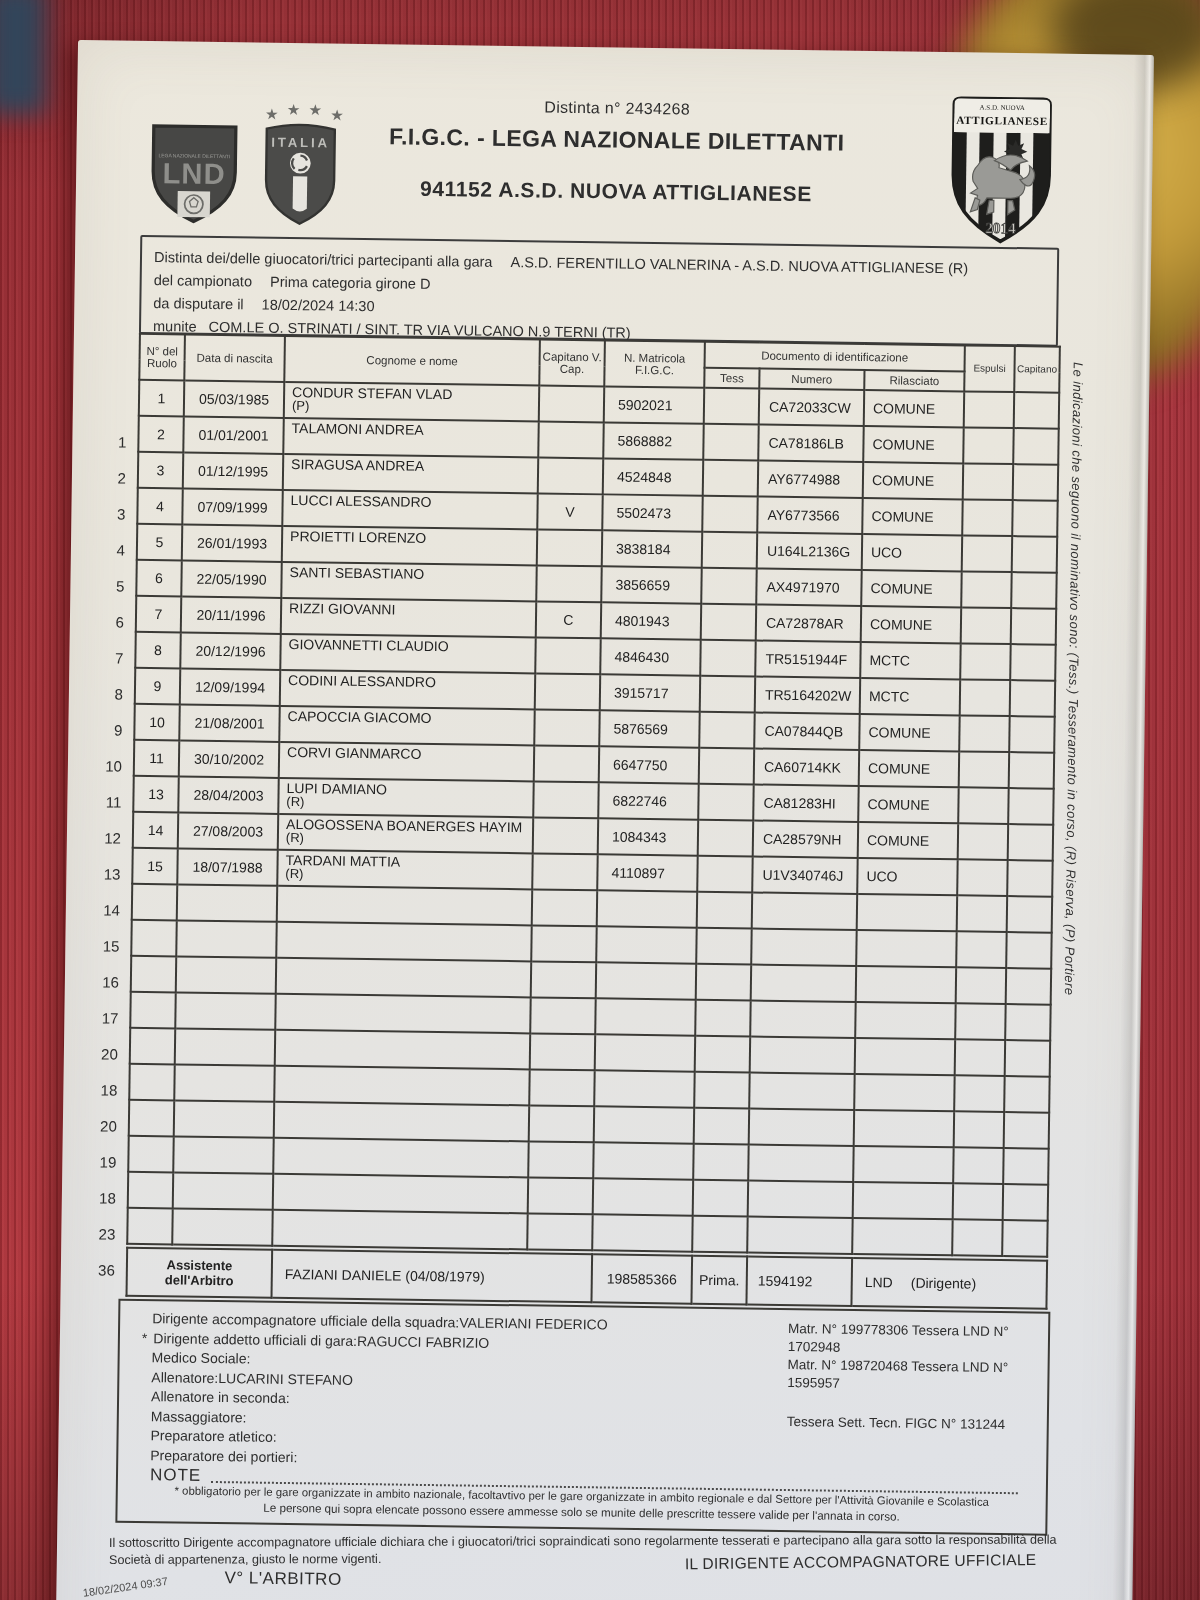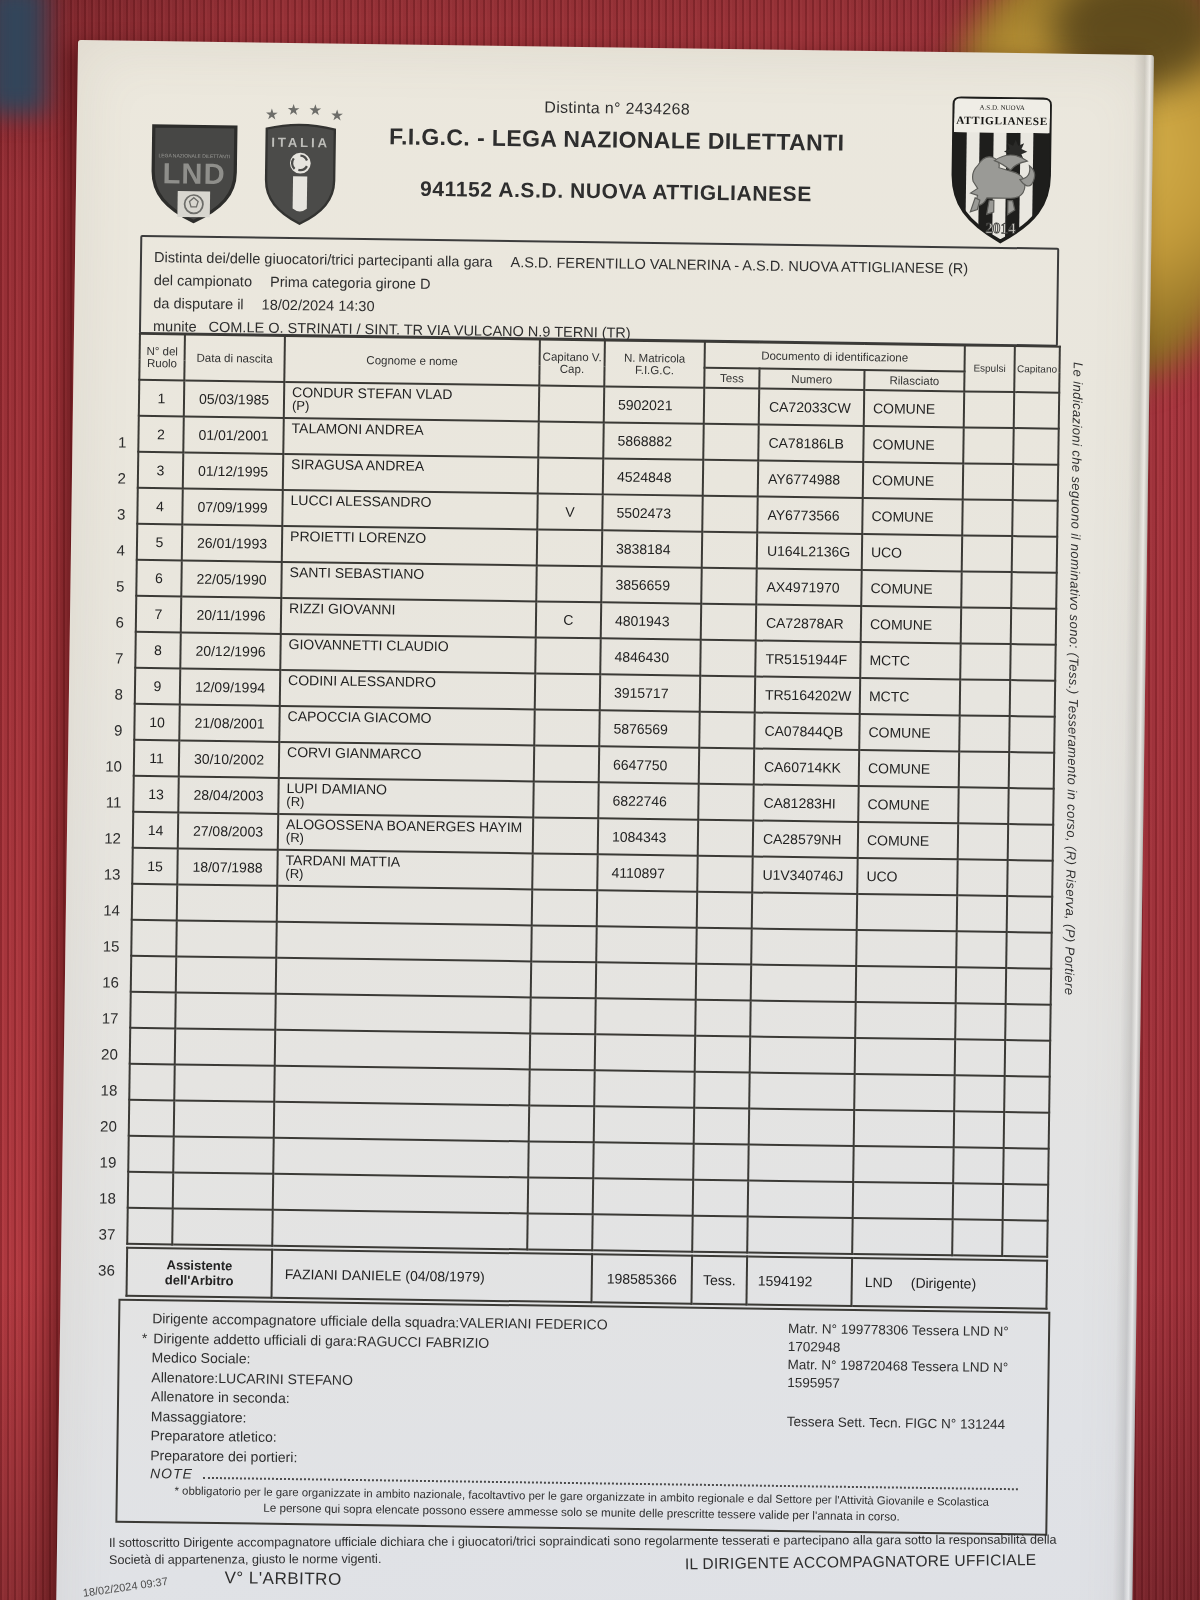--- a/index.html
+++ b/index.html
@@ -78,21 +78,21 @@
   .assist .a-ente span{margin-right:18px;}
   
   .staff-box{position:absolute;left:58px;top:1258px;width:928px;height:212px;
     border:2px solid #3b3a36;padding:8px 0 0 0;}
   .staff-left{position:absolute;left:32px;top:8px;width:600px;font-size:14px;}
   .staff-left .srow{line-height:19.5px;white-space:nowrap;}
   .staff-left .star{position:relative;left:-10px;margin-right:-4px;}
   .staff-right{position:absolute;left:668px;top:10px;width:260px;font-size:13.5px;line-height:18px;}
   .staff-right .gap{height:21px;}
   .note-row{position:absolute;left:32px;top:164px;width:872px;display:flex;align-items:flex-end;}
-  .note-label{font-size:14px;letter-spacing:1px;font-style:italic;}
+  .note-label{font-size:17px;letter-spacing:1px;}
   .note-dots{flex:1;border-bottom:2px dotted #4a4a4a;margin:0 4px 3px 10px;height:10px;}
   .footnote1{position:absolute;left:0;top:183px;width:100%;text-align:center;font-size:11.4px;color:#2f2f2f;}
   .footnote2{position:absolute;left:0;top:198px;width:100%;text-align:center;font-size:11.6px;color:#2f2f2f;}
   
   .declaration{position:absolute;left:52px;top:1486px;width:958px;font-size:12.6px;line-height:17px;
     color:#2e2e2e;transform:rotate(-1deg);}
   .stamp-time{position:absolute;left:26px;top:1540px;font-size:11px;color:#4c4c4c;transform:rotate(-9deg);}
   .v-arbitro{position:absolute;left:168px;top:1526px;font-size:17px;letter-spacing:.5px;}
   .dirigente-sign{position:absolute;left:628px;top:1502px;font-size:15.5px;transform:rotate(-1.5deg);letter-spacing:.3px;}
 </style>
@@ -199,21 +199,21 @@
       <div>13</div>
       <div>14</div>
       <div>15</div>
       <div>16</div>
       <div>17</div>
       <div>20</div>
       <div>18</div>
       <div>20</div>
       <div>19</div>
       <div>18</div>
-      <div>37</div>
+      <div>23</div>
       <div>36</div>
     </div>
 
   <div class="main-table">
     <table>
       <colgroup>
         <col style="width:45px">
           <col style="width:100px">
           <col style="width:255px">
           <col style="width:65px">
@@ -599,21 +599,21 @@
           <col style="width:195px">
       </colgroup>
       <tbody>
           <tr>
         <td class="a-label">
           <span>Assistente</span><br>
           <span>dell'Arbitro</span>
         </td>
         <td class="a-nome">FAZIANI DANIELE (04/08/1979)</td>
         <td class="a-matr">198585366</td>
-        <td class="a-tess">Tess.</td>
+        <td class="a-tess">Prima.</td>
         <td class="a-num">1594192</td>
         <td class="a-ente">
           <span>LND</span><span>(Dirigente)</span>
         </td>
       </tr>
     </tbody>
       </table>
   </div>
 
   <div class="staff-box">

